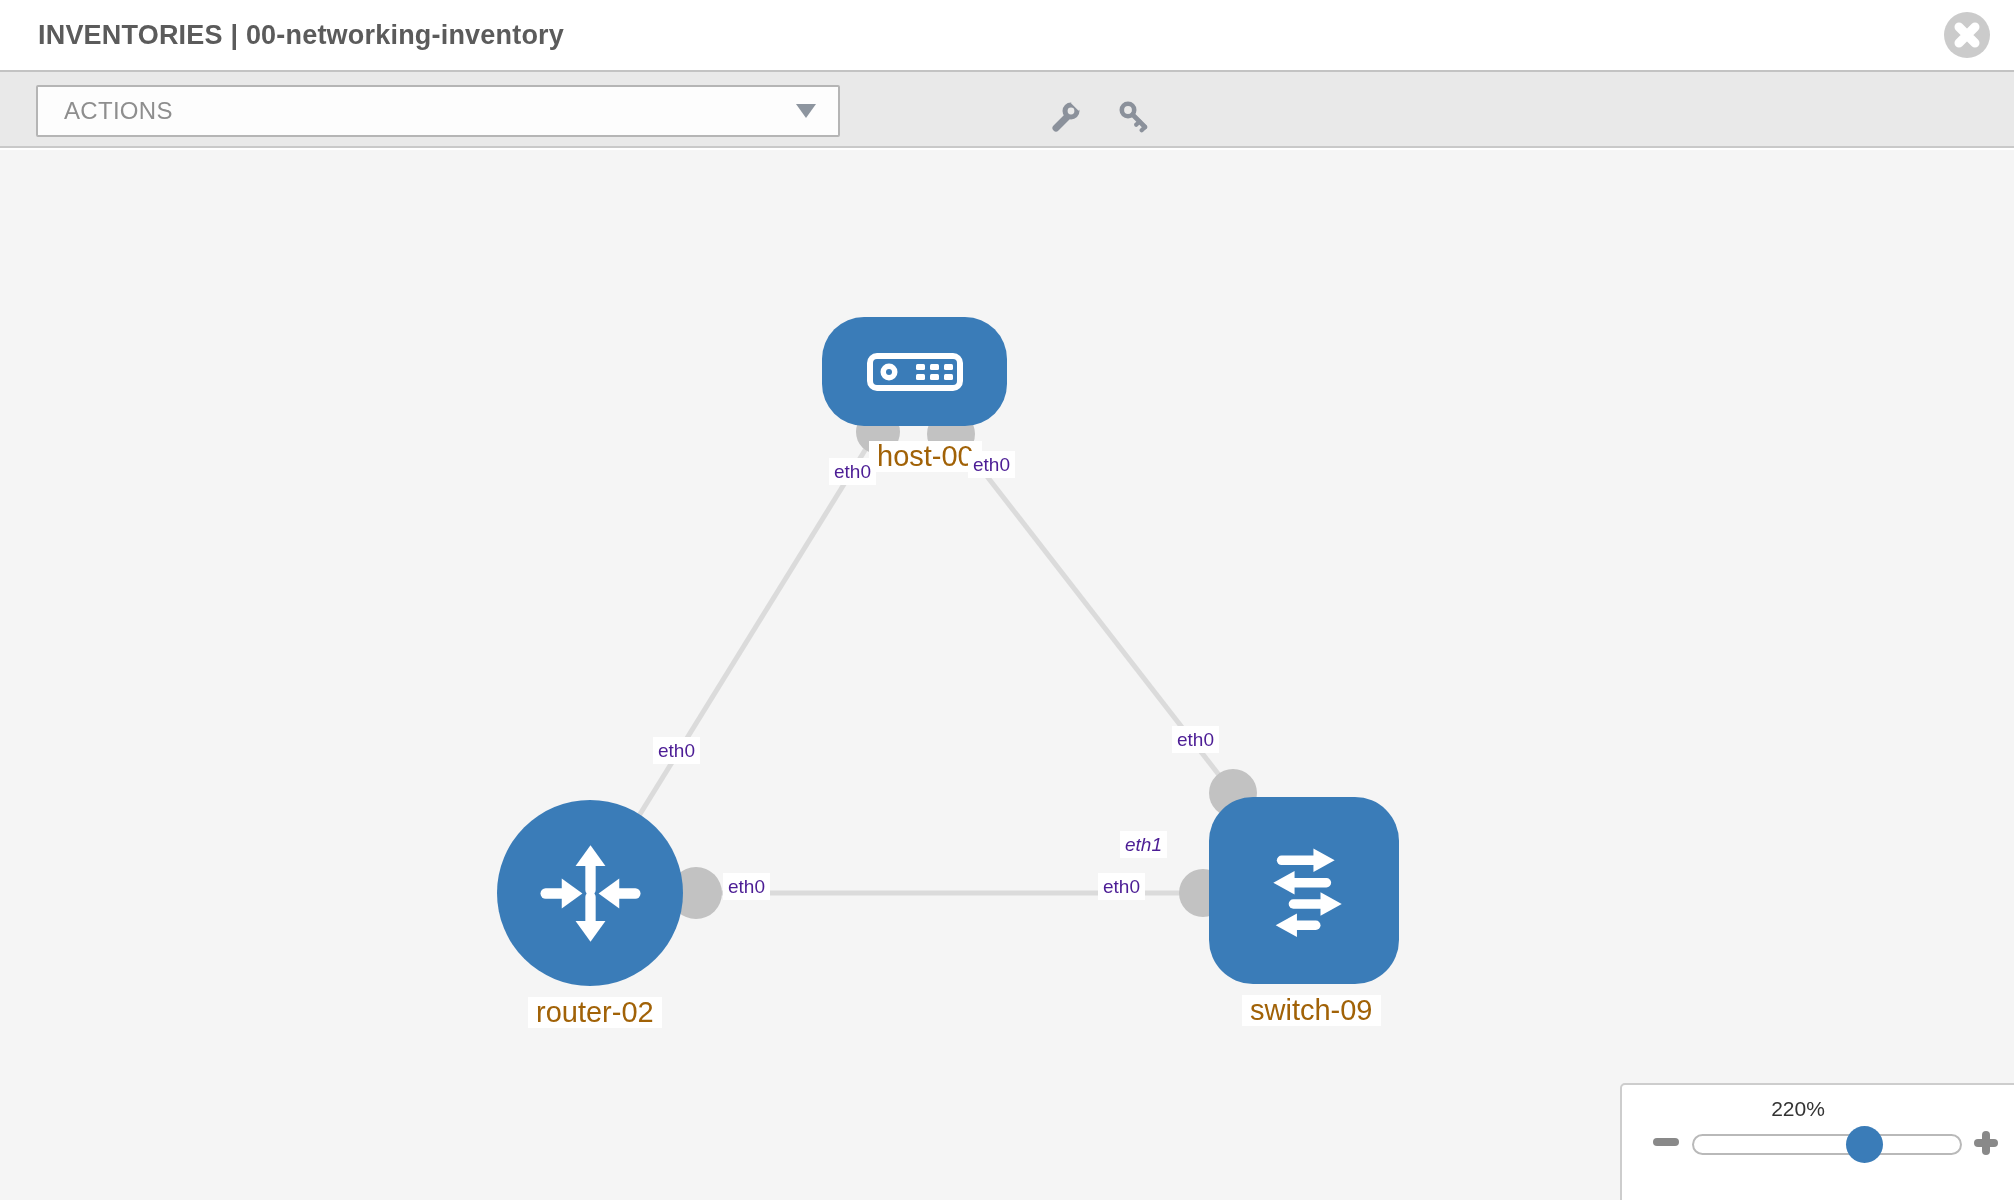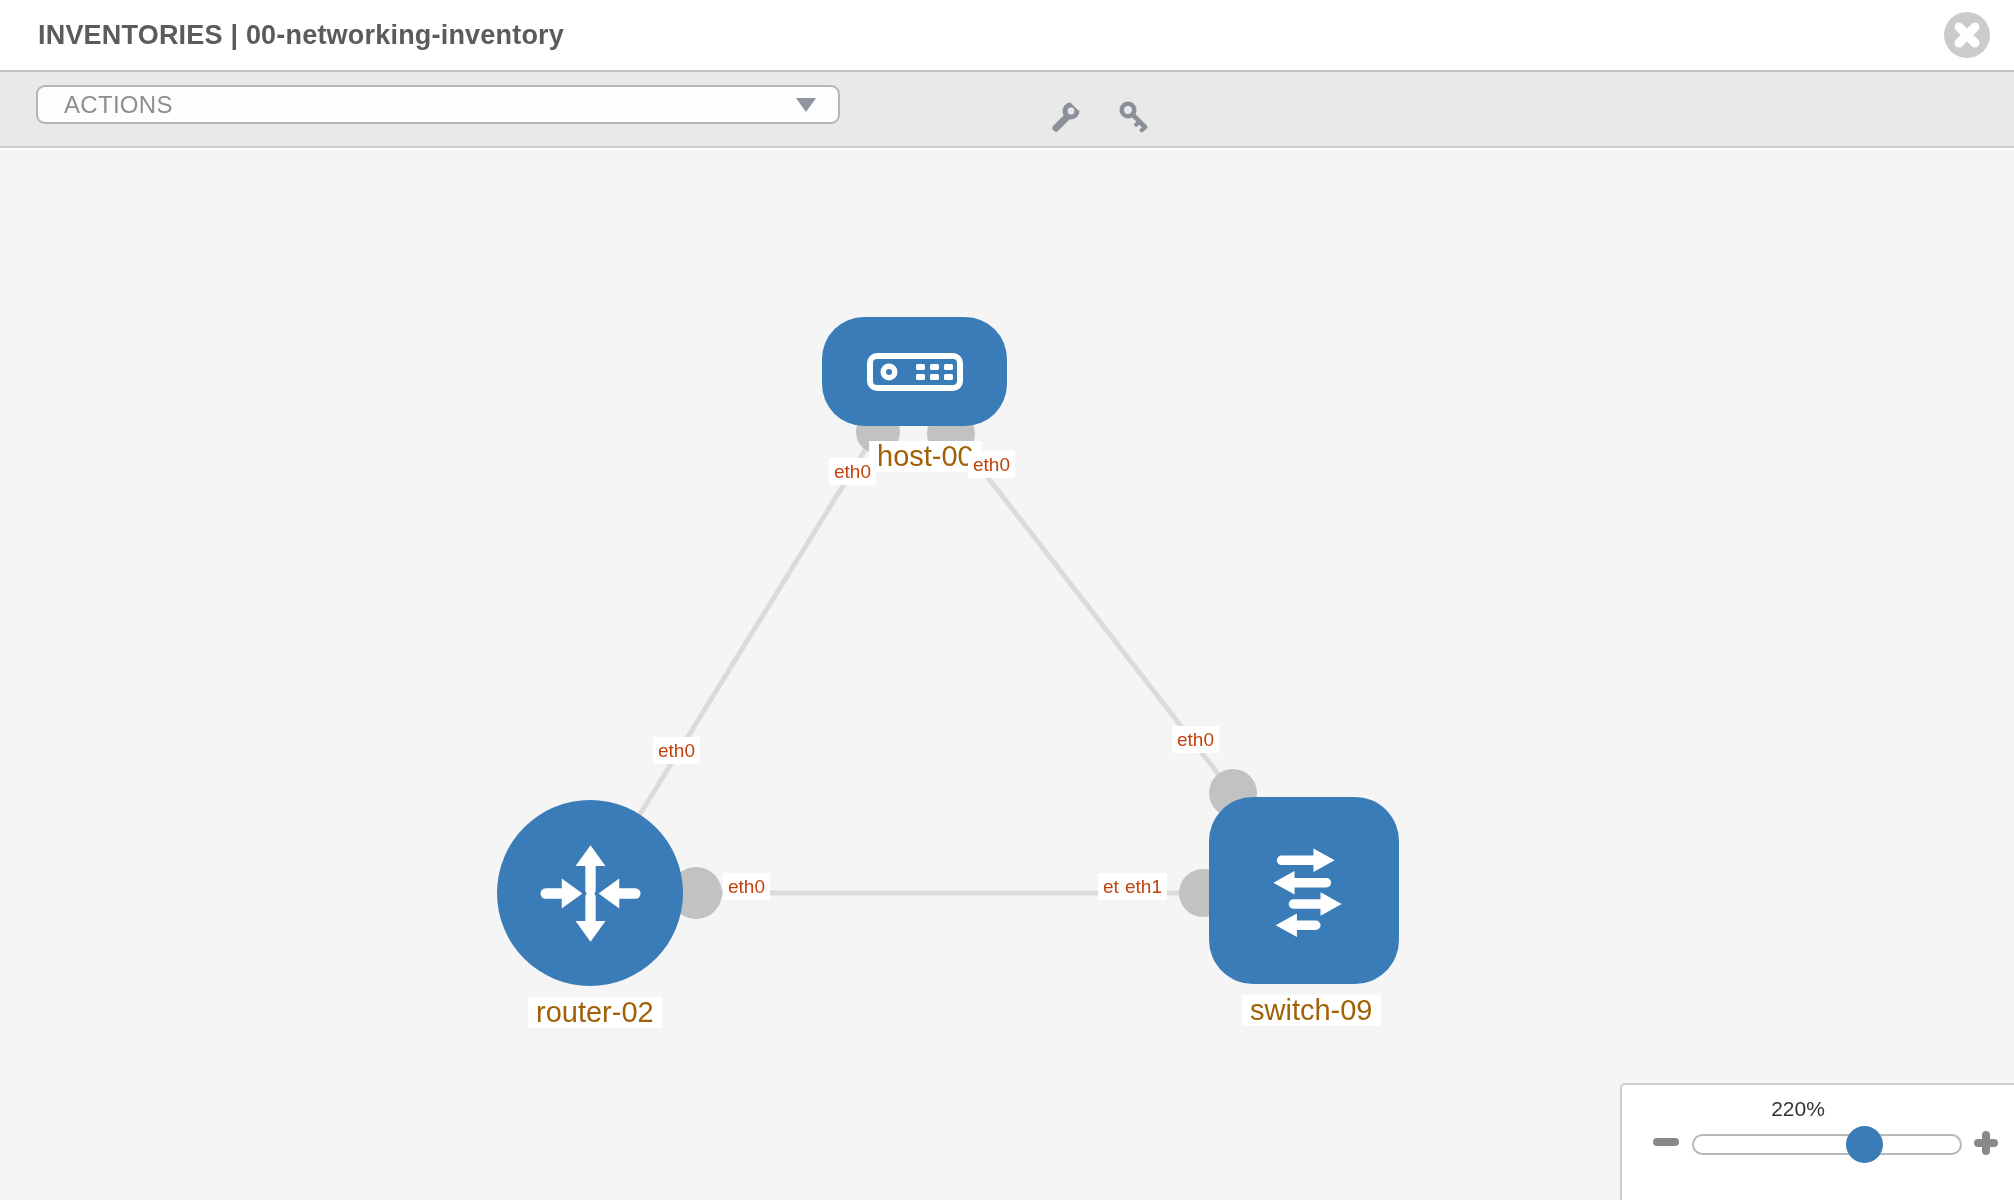--- a/index.html
+++ b/index.html
@@ -14,22 +14,22 @@
     font-size: 27px; font-weight: 700; color: #5b5b5b; letter-spacing: 0.2px;
   }
   .close-btn { position: absolute; right: 24px; top: 12px; width: 46px; height: 46px; cursor: pointer; }
 
   
   .toolbar {
     position: absolute; top: 70px; left: 0; width: 100%; height: 78px;
     background: #e9e9e9; border-top: 2px solid #c3c3c3; border-bottom: 2px solid #c9c9c9;
   }
   .combo {
-    position: absolute; top: 13px; height: 39px; background: #fdfdfd;
-    border: 2px solid #b5b5b5; border-radius: 9px;
+    position: absolute; top: 13px; height: 52px; background: #fdfdfd;
+    border: 2px solid #b5b5b5; border-radius: 2px;
     display: flex; align-items: center; justify-content: space-between;
     padding: 0 22px 0 26px; cursor: pointer;
   }
   .combo-actions { left: 36px; width: 804px; }
   .combo-search { left: 1182px; width: 796px; }
   .combo-label { font-size: 24px; color: #8e8e8e; letter-spacing: 0.3px; }
   .caret {
     width: 0; height: 0;
     border-left: 10px solid transparent; border-right: 10px solid transparent;
     border-top: 14px solid #8d959f;
@@ -52,30 +52,30 @@
 
   .node-label {
     position: absolute; background: #ffffff; color: #a16207;
     font-size: 29px; line-height: 31px; padding: 0 8px; white-space: nowrap;
   }
   .label-host   { left: 869px; top: 291px; }
   .label-router { left: 528px; top: 847px; }
   .label-switch { left: 1242px; top: 845px; }
 
   .iface {
-    position: absolute; background: #ffffff; color: #c2410c;
+    position: absolute; background: #ffffff; color: #4c1d95;
     font-size: 19px; line-height: 27px; padding: 0 5px; white-space: nowrap;
   }
   .iface-0 { left: 829px;  top: 308px; }
   .iface-1 { left: 968px;  top: 301px; }
   .iface-2 { left: 653px;  top: 587px; }
   .iface-3 { left: 1172px; top: 576px; }
   .iface-4 { left: 723px;  top: 723px; }
   .iface-5 { left: 1098px; top: 723px; }
-  .iface-6 { left: 1120px; top: 723px; }
+  .iface-6 { left: 1120px; top: 681px; font-style: italic; }
 
   
   .zoom-panel {
     position: absolute; left: 1620px; top: 933px; width: 400px; height: 130px;
     background: #ffffff; border: 2px solid #cdcdcd; border-radius: 5px;
   }
   .zoom-level {
     position: absolute; left: 0; top: 12px; width: 352px; text-align: center;
     font-size: 21px; color: #333333;
   }

